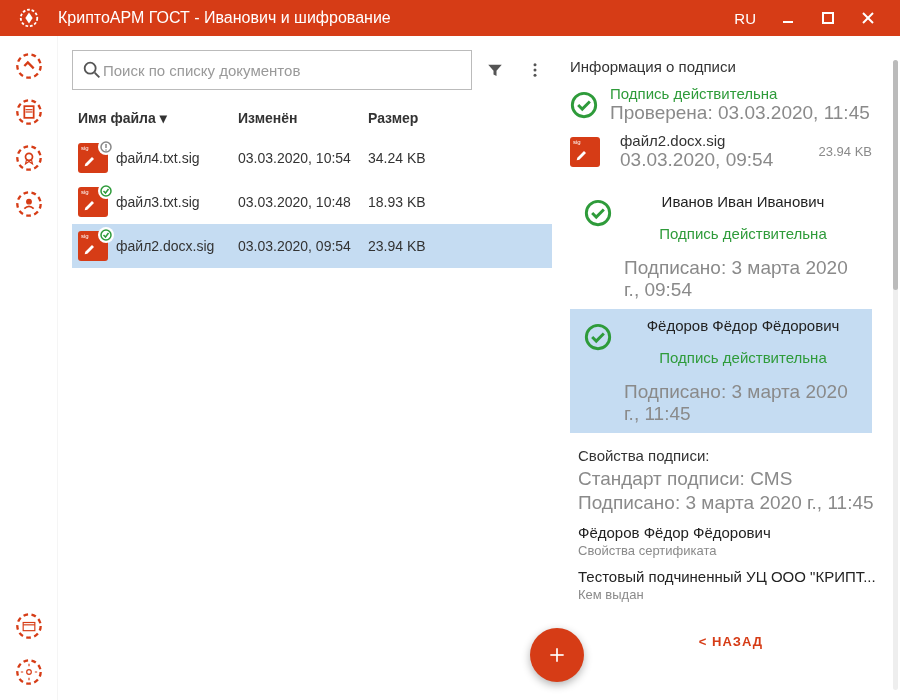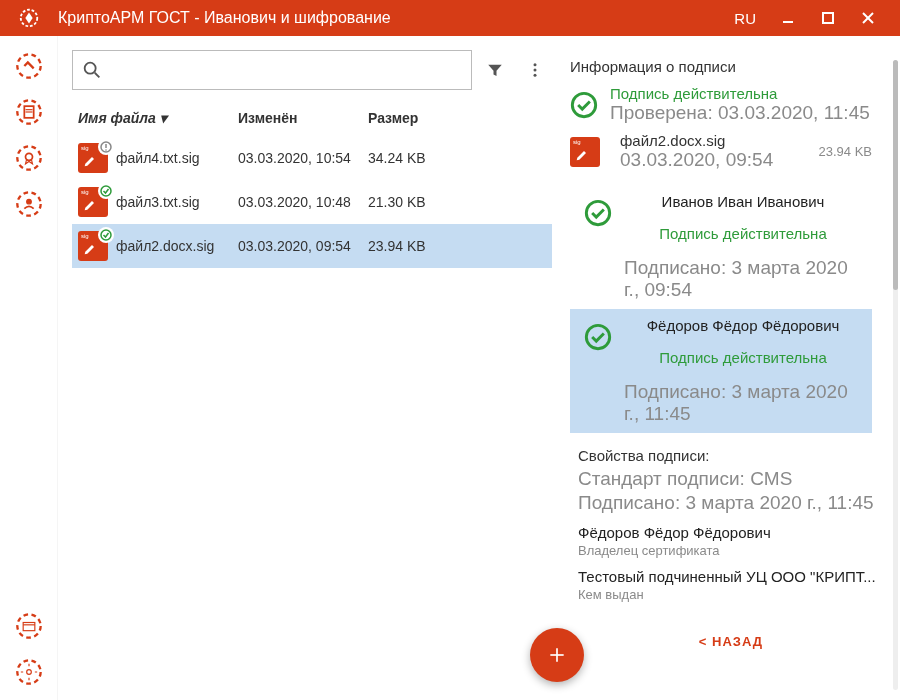--- a/index.html
+++ b/index.html
@@ -17,21 +17,21 @@
   .side-icon svg { stroke: #d63c16; fill: none; }
   .main { flex: 1; display: flex; padding: 14px 0 0 14px; }
   .left-pane { width: 480px; display: flex; flex-direction: column; }
   .searchbar { display: flex; align-items: center; gap: 6px; height: 40px; }
   .searchbox { flex: 1; height: 40px; border: 1px solid #bbb; display: flex; align-items: center; padding: 0 8px; }
   .searchbox input { border: none; outline: none; flex: 1; font-size: 15px; color: #333; }
   .searchbox input::placeholder { color: #999; }
   .icon-btn { width: 34px; height: 40px; display: flex; align-items: center; justify-content: center; cursor: pointer; color: #555; }
   .table { margin-top: 10px; }
   .thead { display: flex; padding: 10px 6px; font-weight: bold; color: #333; font-size: 14px; }
-  .col-name { width: 160px; font-style: italic; }
+  .col-name { width: 160px; }
   .col-mod { width: 130px; }
   .col-size { width: 100px; }
   .row { display: flex; align-items: center; height: 44px; padding: 0 6px; cursor: pointer; }
   .row.selected { background: #c5dcf2; }
   .file-icon { width: 30px; height: 30px; background: #d63c16; border-radius: 3px; margin-right: 8px; position: relative; }
   .file-icon .pen { position:absolute; left:4px; bottom:4px; }
   .file-icon .badge { position: absolute; top: -4px; right: -6px; width: 16px; height: 16px; border-radius: 50%; background: #fff; display:flex; align-items:center; justify-content:center; }
   .fname { width: 122px; font-size: 14px; }
   .fmod { width: 130px; font-size: 14px; }
   .fsize { width: 100px; font-size: 14px; }
@@ -140,20 +140,21 @@
   </div>
 
   <div class="main" style="position:relative">
     <div class="left-pane">
       <div class="searchbar">
         <div class="searchbox">
           <svg width="22" height="22" viewBox="0 0 24 24">
               <circle cx="10" cy="10" r="6" stroke="#555" stroke-width="2" fill="none"></circle>
               <line x1="15" y1="15" x2="20" y2="20" stroke="#555" stroke-width="2"></line>
             </svg>
+          <input placeholder="Поиск по списку документов" style="">
         </div>
         <div class="icon-btn">
             <svg width="18" height="18" viewBox="0 0 24 24">
               <path d="M3 5 L21 5 L14 13 L14 20 L10 18 L10 13 Z" fill="#555"></path>
             </svg>
           </div>
         <div class="icon-btn">
             <svg width="18" height="18" viewBox="0 0 24 24">
               <circle cx="12" cy="5" r="2" fill="#555"></circle>
               <circle cx="12" cy="12" r="2" fill="#555"></circle>
@@ -196,21 +197,21 @@
               </svg>
             <span class="badge">
                 <svg width="12" height="12">
                   <circle cx="6" cy="6" r="5" stroke="#2e9b3a" stroke-width="1.5" fill="none"></circle>
                   <path d="M3.5 6 L5.5 8 L8.5 4" stroke="#2e9b3a" stroke-width="1.5" fill="none"></path>
                 </svg>
               </span>
           </div>
           <div class="fname">файл3.txt.sig</div>
           <div class="fmod">03.03.2020, 10:48</div>
-          <div class="fsize">21.30 KB</div>
+          <div class="fsize">18.93 KB</div>
         </div>
 
         <div class="row selected">
           <div class="file-icon">
             <span class="siglabel">sig</span>
             <svg class="pen" width="16" height="16" viewBox="0 0 24 24">
                 <path d="M4 20 L8 19 L18 9 L15 6 L5 16 Z" fill="#fff"></path>
               </svg>
             <span class="badge">
                 <svg width="12" height="12">
@@ -284,21 +285,21 @@
       </div>
 
       <div class="props">
         <div class="section-title" style="margin:10px 0 4px 0">Свойства подписи:</div>
         <div class="muted">Стандарт подписи: CMS</div>
         <div class="muted">Подписано: 3 марта 2020 г., 11:45</div>
       </div>
 
       <div class="cert-item">
         <div class="val">Фёдоров Фёдор Фёдорович</div>
-        <div class="lbl">Владелец сертификата</div>
+        <div class="lbl">Свойства сертификата</div>
       </div>
       <div class="cert-item">
         <div class="val">Тестовый подчиненный УЦ ООО "КРИПТ...</div>
         <div class="lbl">Кем выдан</div>
       </div>
 
       <div class="back">&lt; НАЗАД</div>
     </div>
 
     <div class="fab">

